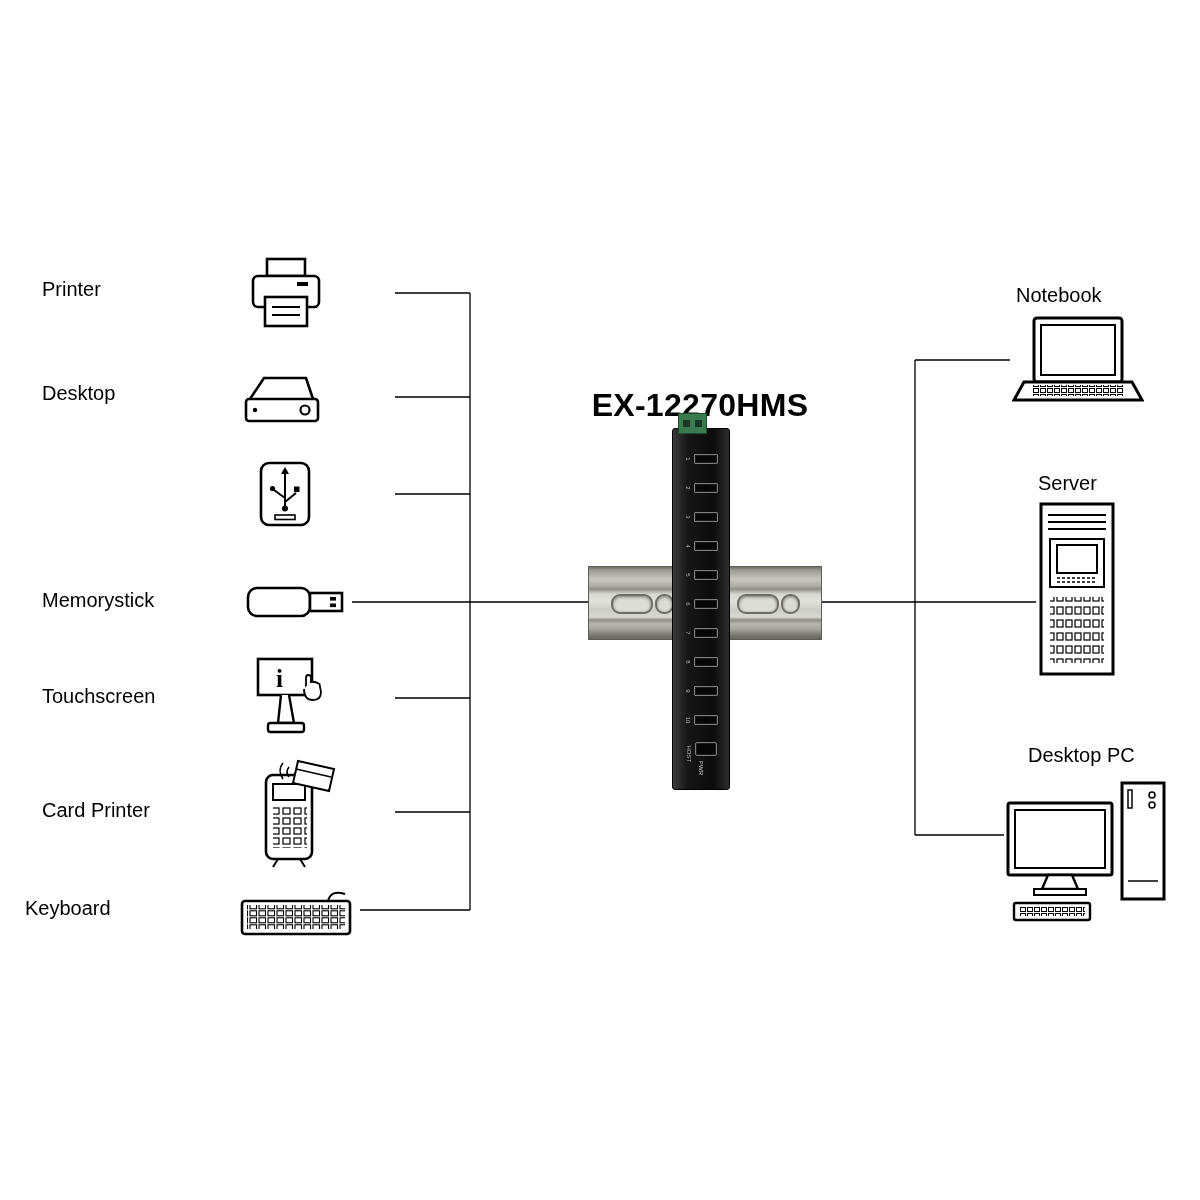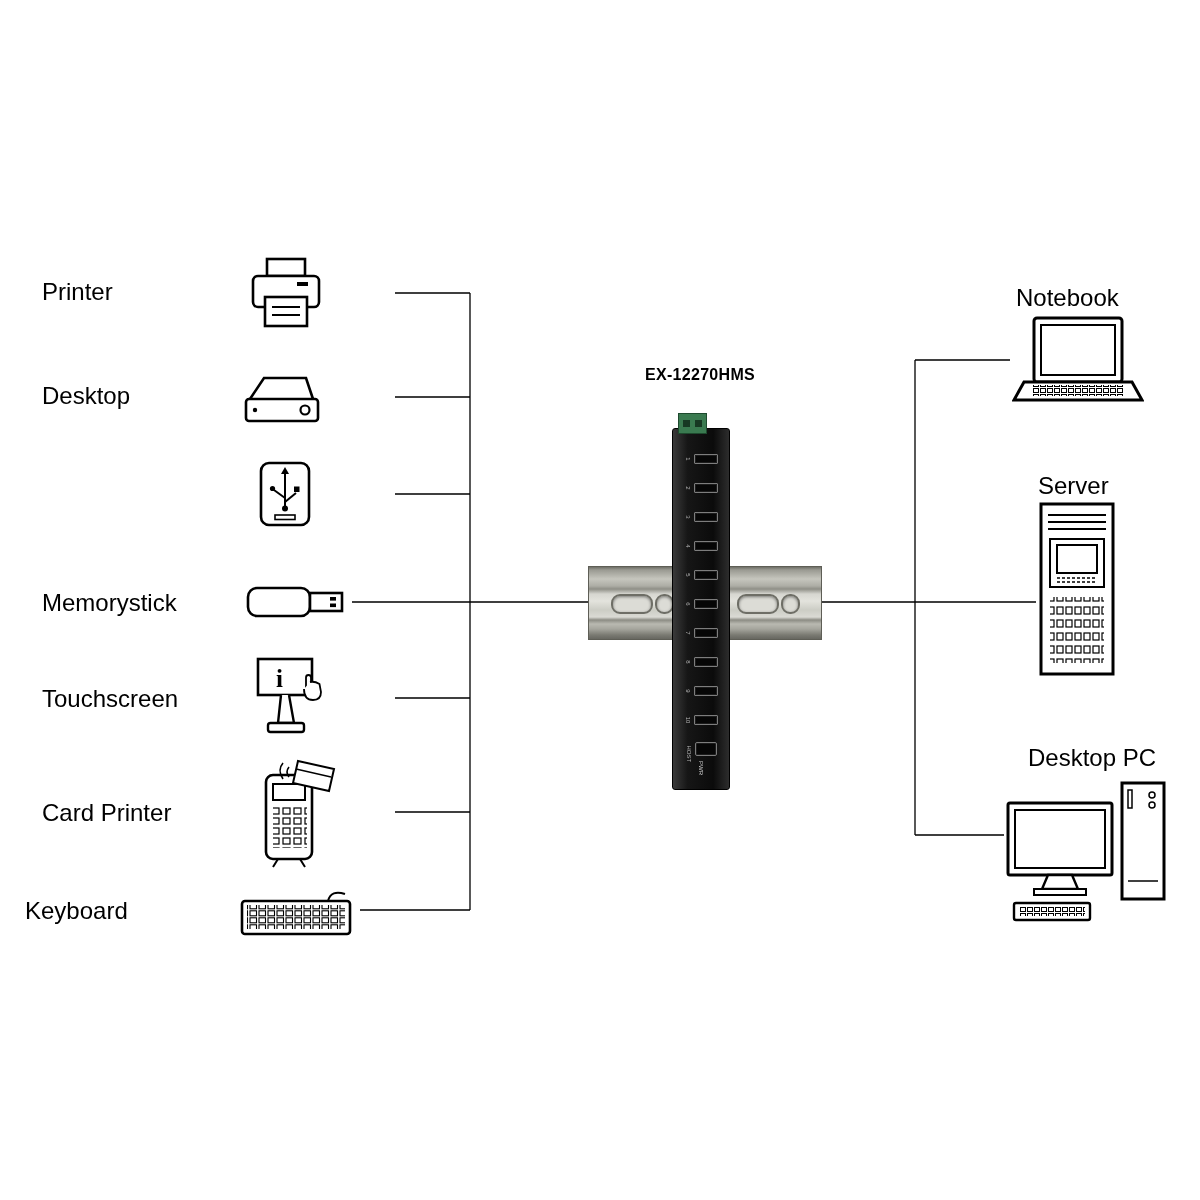--- a/index.html
+++ b/index.html
@@ -1,23 +1,23 @@
 <!DOCTYPE html>
 <html><head>
 <meta charset="utf-8">
 <style>
   html,body{margin:0;padding:0;background:#fff;}
   .canvas{position:relative;width:1200px;height:1200px;background:#fff;overflow:hidden;
           font-family:"Liberation Sans",sans-serif;color:#000;}
   .wires{position:absolute;left:0;top:0;}
-  .lbl{position:absolute;font-size:24px;line-height:1.22;color:#000;}
+  .lbl{position:absolute;font-size:20px;line-height:1.22;color:#000;}
   .lbl.wrap{width:215px;}
   .icon{position:absolute;}
-  .title{position:absolute;left:588px;top:366px;width:224px;text-align:center;
-         font-size:16px;font-weight:bold;letter-spacing:.3px;}
+  .title{position:absolute;left:588px;top:387px;width:224px;text-align:center;
+         font-size:32px;font-weight:bold;letter-spacing:.3px;}
   
   .rail{position:absolute;left:588px;top:566px;width:232px;height:72px;z-index:1;
         border:1px solid #5e5e56;
         background:linear-gradient(180deg,#6f6f67 0px,#9a9a92 3px,#c6c6be 12px,#adada5 19px,
                    #8f8f87 22px,#d6d6d0 27px,#e3e3dd 34px,#cccdc5 43px,#dadad4 50px,
                    #8c8c84 53px,#b9b9b1 57px,#a5a59d 62px,#7a7a72 68px,#676760 72px);}
   .hole{position:absolute;top:27px;height:16px;background:#dcdcd6;border:2px solid #6e6e66;
         border-radius:9px;box-shadow:inset 0 1px 3px rgba(0,0,0,.45);}
   
   .hub{position:absolute;left:672px;top:428px;width:56px;height:360px;z-index:2;

